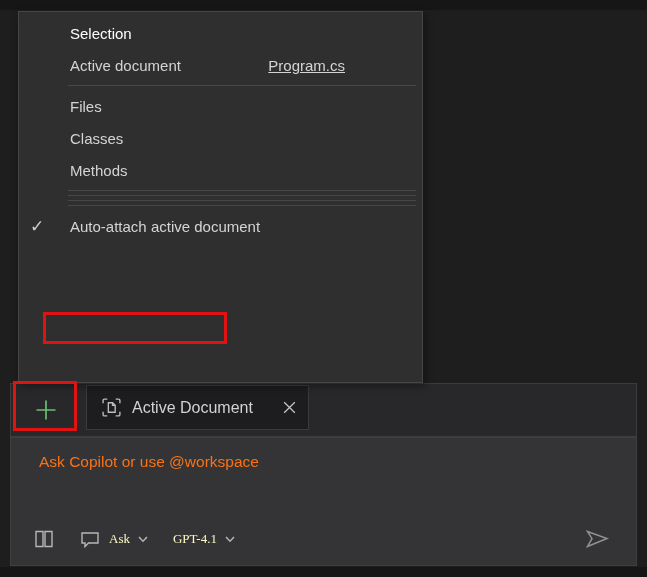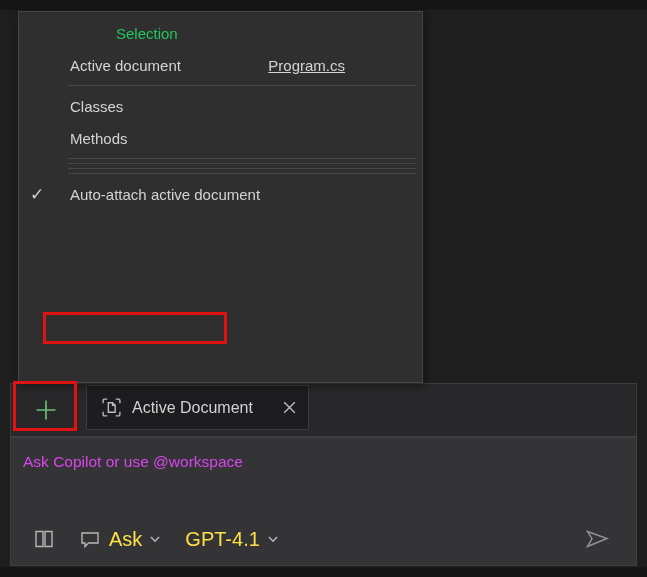--- a/index.html
+++ b/index.html
@@ -17,21 +17,21 @@
   #context-menu{
     position:absolute;left:18px;top:11px;width:405px;height:372px;
     box-sizing:border-box;background:#2f2f30;border:1px solid #464648;
     padding-top:5px;z-index:5;box-shadow:2px 3px 8px rgba(0,0,0,.4);
   }
   .menu-item{
     position:relative;height:32px;display:flex;align-items:center;
     padding-left:51px;padding-right:6px;font-size:15px;color:#d4d4d6;
     white-space:nowrap;
   }
-  .menu-item.disabled{color:#22c55e;margin-left:46px;}
+  .menu-item.disabled{color:#ffffff;}
   .menu-item .value{margin-left:auto;margin-right:71px;text-decoration:underline;}
   .menu-item .check{
     position:absolute;left:11px;top:50%;transform:translateY(-50%);
     font-size:17px;color:#cfcfcf;line-height:1;
   }
   .menu-sep{height:1px;background:#47474a;margin:4px 6px 4px 49px;}
 
   
   #attach-bar{
     position:absolute;left:10px;top:383px;width:627px;height:54px;
@@ -49,31 +49,31 @@
   #active-doc-tab .tab-label{
     font-size:16px;color:#d2d2d4;margin:0 10px;white-space:nowrap;flex:1;
   }
 
   
   #chat-input{
     position:absolute;left:10px;top:437px;width:627px;height:129px;
     box-sizing:border-box;background:#343436;border:1px solid #3f3f41;
   }
   #placeholder{
-    position:absolute;left:12px;top:15px;font-size:15.5px;color:#d946ef;
+    position:absolute;left:28px;top:15px;font-size:15.5px;color:#f97316;
   }
   #chat-toolbar{
     position:absolute;left:12px;right:14px;bottom:12px;height:28px;
     display:flex;align-items:center;
   }
   .tb-btn{display:flex;align-items:center;}
   #references-button{margin-left:10px;}
   #mode-button{margin-left:24px;}
   #model-button{margin-left:25px;}
-  .tb-label{font-size:20px;color:#fde047;margin-left:8px;white-space:nowrap;}
+  .tb-label{font-size:13px;color:#fef9c3;margin-left:8px;white-space:nowrap;font-family:Liberation Serif, serif;}
   .chev{margin-left:8px;display:flex;align-items:center;}
   #send-button{margin-left:auto;margin-right:11px;display:flex;align-items:center;}
 
   
   .red-box{
     position:absolute;box-sizing:border-box;border:3px solid #e01212;
     z-index:9;pointer-events:none;
   }
   #red-box-upload{left:43px;top:312px;width:184px;height:32px;}
   #red-box-add{left:13px;top:381px;width:64px;height:50px;}
@@ -88,20 +88,23 @@
 
 <div id="context-menu">
   <div class="menu-item disabled">
     <span>Selection</span>
   </div>
   <div class="menu-item">
     <span>Active document</span>
     <span class="value">Program.cs</span>
   </div>
   <div class="menu-sep"></div>
+  <div class="menu-item">
+    <span>Files</span>
+  </div>
   <div class="menu-item">
     <span>Classes</span>
   </div>
   <div class="menu-item">
     <span>Methods</span>
   </div>
   <div class="menu-sep"></div>
   <div class="menu-sep"></div>
   <div class="menu-sep"></div>
   <div class="menu-sep"></div>

